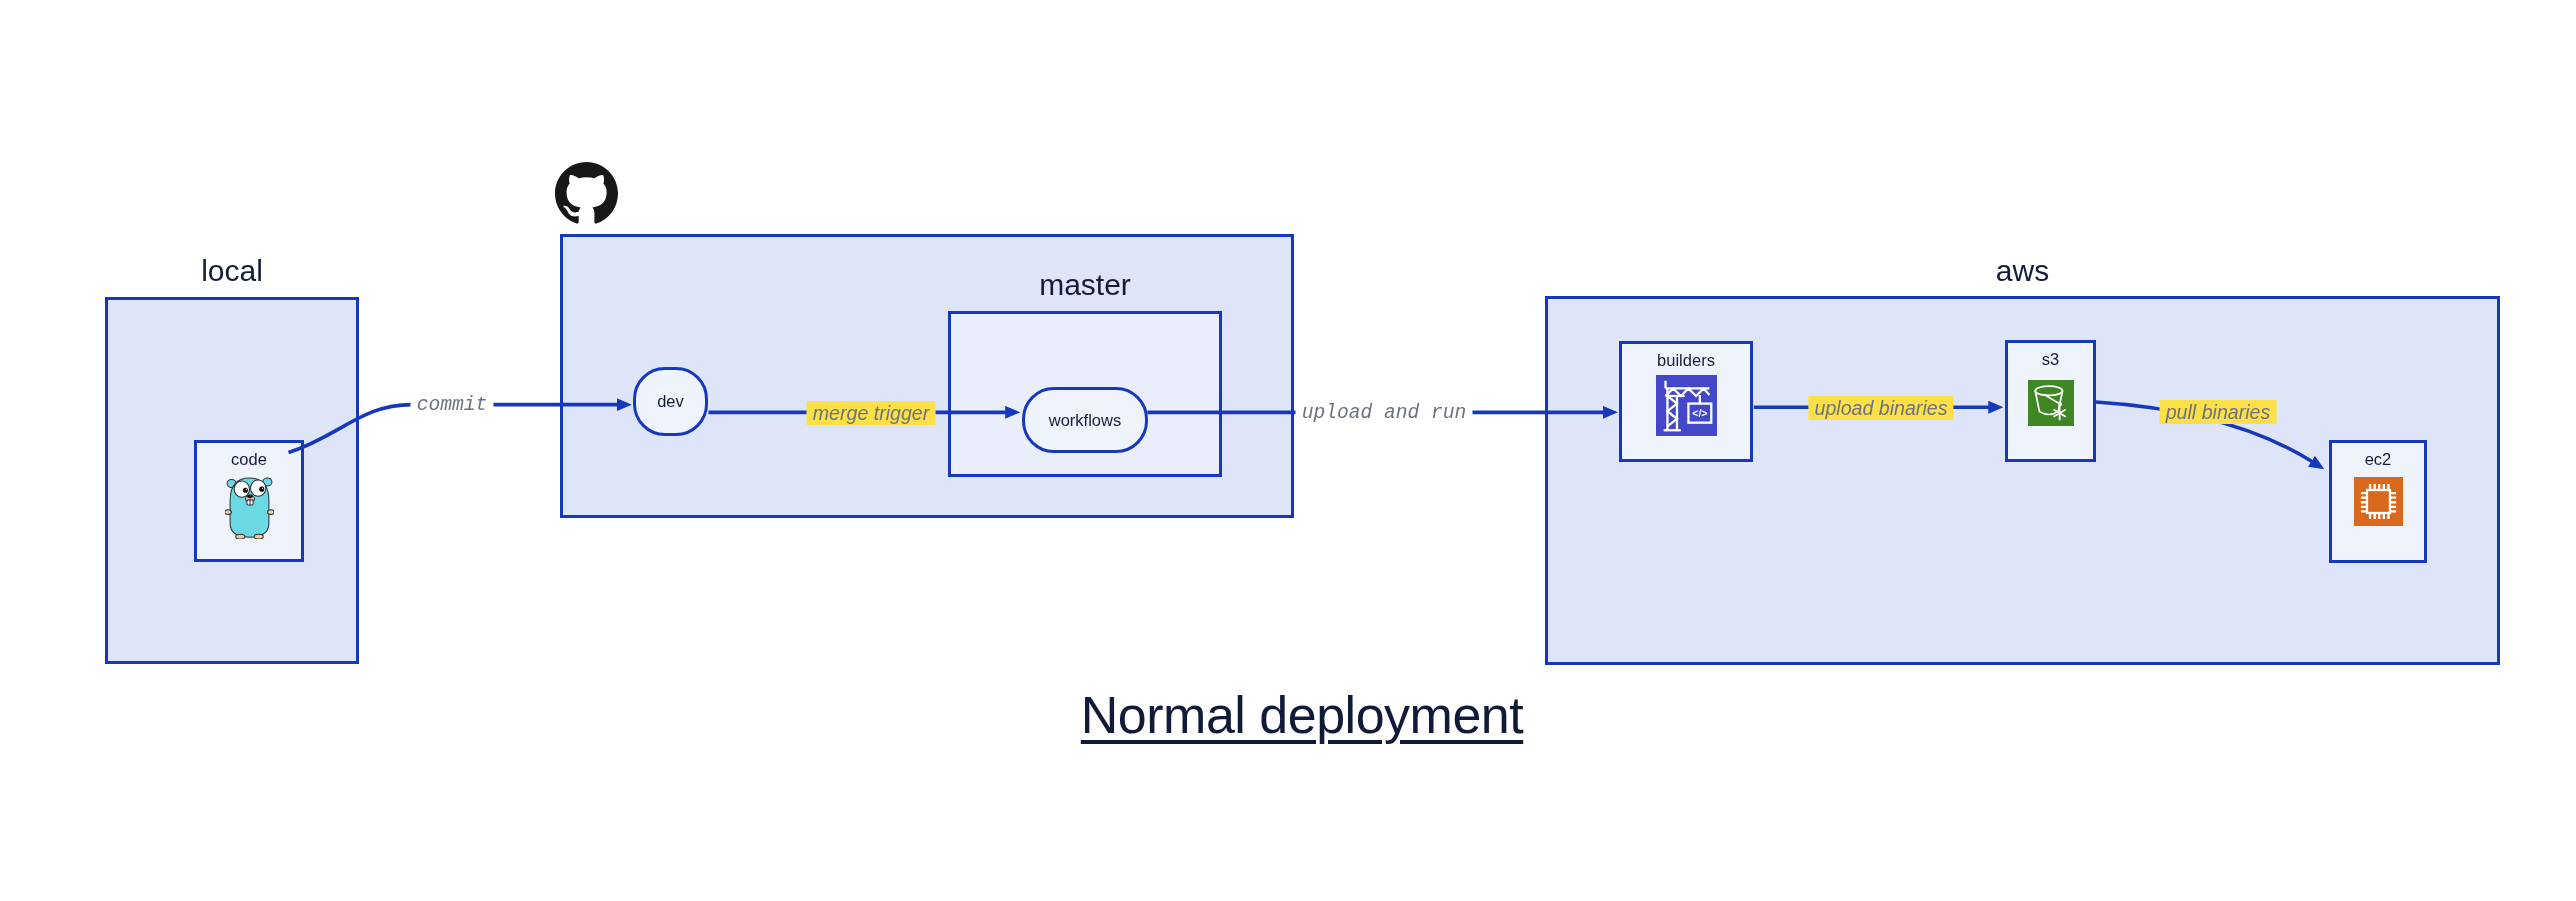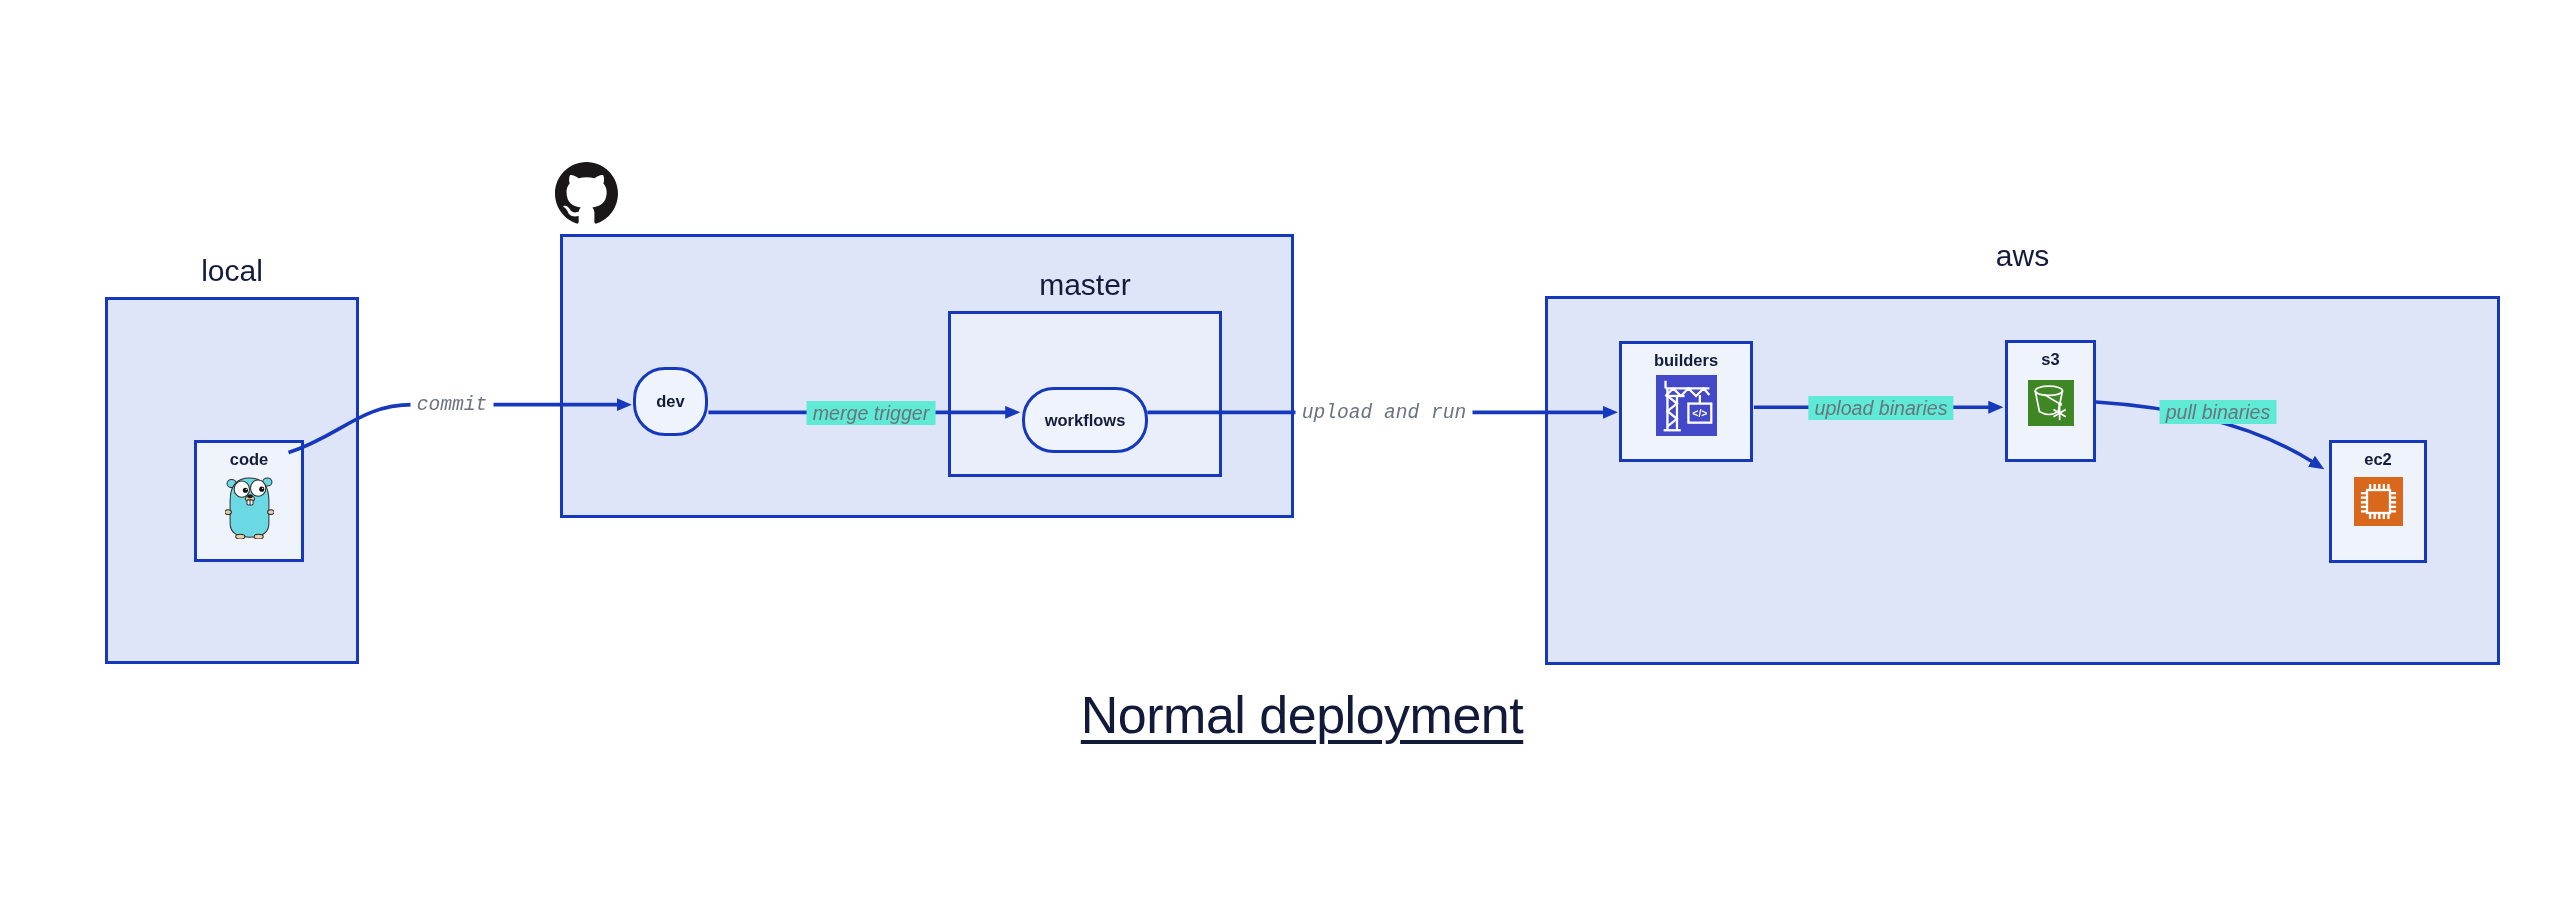--- a/index.html
+++ b/index.html
@@ -8,33 +8,33 @@
 
   
   .group-box{position:absolute;background:#dfe5f8;border:3.1px solid #1638bd;box-sizing:border-box;}
   .group-box.mid{background:#eaeefb;}
   .group-label{position:absolute;font-size:30px;color:#131c3b;line-height:32px;white-space:nowrap;}
 
   
   .node{position:absolute;background:#eff3fc;border:3.1px solid #1638bd;box-sizing:border-box;
         display:flex;flex-direction:column;align-items:center;}
   .node.center{justify-content:center;border-radius:32px;}
-  .node-label{font-size:16.5px;font-weight:bold;color:#131c3b;line-height:20.6px;}
+  .node-label{font-size:16.5px;font-weight:normal;color:#131c3b;line-height:20.6px;}
   .node .pad-top{margin-top:6.2px;}
 
   .icon-tile{display:block;}
 
   
   svg.edges{position:absolute;left:0;top:0;pointer-events:none;}
   .edge-path{stroke:#1638bd;stroke-width:7;fill:none;}
 
   .edge-label{position:absolute;transform:translate(-50%,-50%);font-size:19.6px;font-style:italic;
               color:#6b7280;white-space:nowrap;padding:0 6.2px;line-height:24px;}
   .bg-white{background:#ffffff;font-family:Liberation Mono, monospace;}
-  .bg-lav{background:#5eead4;}
+  .bg-lav{background:#fde047;}
 
   .gh-logo{position:absolute;}
 
   .diagram-title{position:absolute;left:0;top:685px;width:100%;text-align:center;
                  font-size:52px;color:#111a38;letter-spacing:-0.5px;
                  text-decoration:underline;text-decoration-thickness:4.1px;text-underline-offset:7.2px;}
 </style>
 </head>
 <body>
 
@@ -44,21 +44,21 @@
   <div class="group-box" style="left:105px;top:297px;width:254px;height:367px;"></div>
 
   <svg class="gh-logo" style="left:555px;top:162px;" width="63" height="63" viewBox="0 0 16 16">
     <path fill="#191717" fill-rule="evenodd" d="M8 0C3.58 0 0 3.58 0 8c0 3.54 2.29 6.53 5.47 7.59.4.07.55-.17.55-.38 0-.19-.01-.82-.01-1.49-2.01.37-2.53-.49-2.69-.94-.09-.23-.48-.94-.82-1.13-.28-.15-.68-.52-.01-.53.63-.01 1.08.58 1.23.82.72 1.21 1.87.87 2.33.66.07-.52.28-.87.51-1.07-1.78-.2-3.64-.89-3.64-3.95 0-.87.31-1.59.82-2.15-.08-.2-.36-1.02.08-2.12 0 0 .67-.21 2.2.82.64-.18 1.32-.27 2-.27s1.36.09 2 .27c1.53-1.04 2.2-.82 2.2-.82.44 1.1.16 1.92.08 2.12.51.56.82 1.27.82 2.15 0 3.07-1.87 3.75-3.65 3.95.29.25.54.73.54 1.48 0 1.07-.01 1.93-.01 2.2 0 .21.15.46.55.38A8.01 8.01 0 0 0 16 8c0-4.42-3.58-8-8-8z"></path>
   </svg>
   <div class="group-box" style="left:560px;top:234px;width:734px;height:284px;"></div>
 
   <div class="group-label" style="left:948px;top:269px;width:274px;text-align:center;">master</div>
   <div class="group-box mid" style="left:948px;top:311px;width:274px;height:166px;"></div>
 
-  <div class="group-label" style="left:1545px;top:240px;width:955px;text-align:center;">aws</div>
+  <div class="group-label" style="left:1545px;top:255px;width:955px;text-align:center;">aws</div>
   <div class="group-box" style="left:1545px;top:296px;width:955px;height:369px;"></div>
 
   <div class="node" style="left:194px;top:440px;width:110px;height:122px;">
     <div class="node-label pad-top">code</div>
     <svg class="icon-tile" style="margin-top:3.1px;" width="49" height="66" viewBox="0 0 96 128">
       <g stroke="#2f2f2f" stroke-width="2">
         <ellipse cx="13" cy="20" rx="9" ry="8" fill="#6bd9e3"></ellipse>
         <ellipse cx="83" cy="17" rx="9" ry="8" fill="#6bd9e3"></ellipse>
         <path d="M10 54 C10 20 27 9 48 9 C69 9 86 20 86 54 L86 98 C86 117 71 125 48 125 C25 125 10 117 10 98 Z" fill="#6bd9e3"></path>
         <ellipse cx="6" cy="76" rx="6.5" ry="4.5" fill="#e7cfa9"></ellipse>

